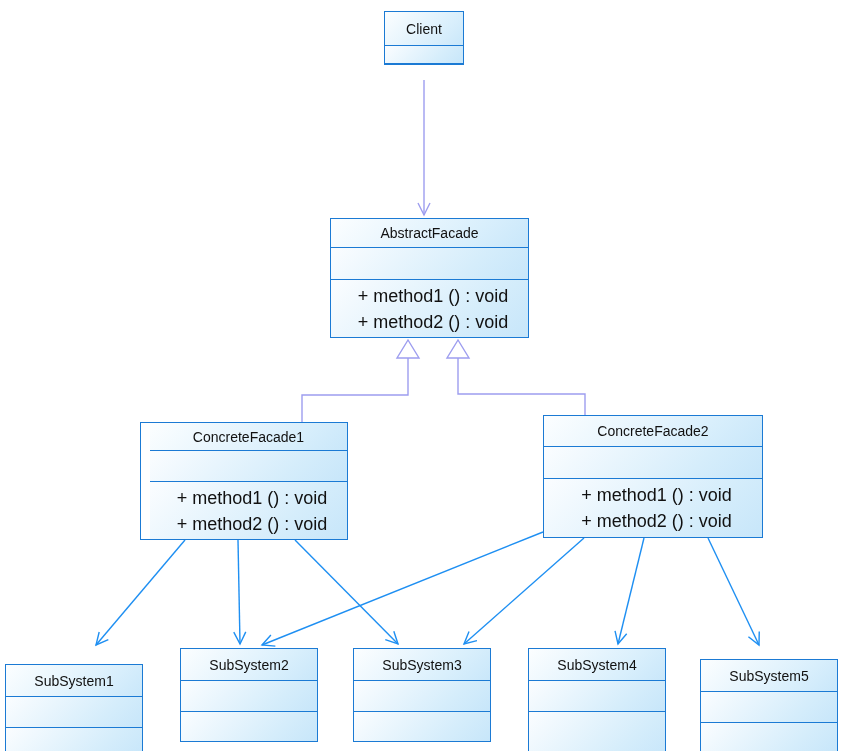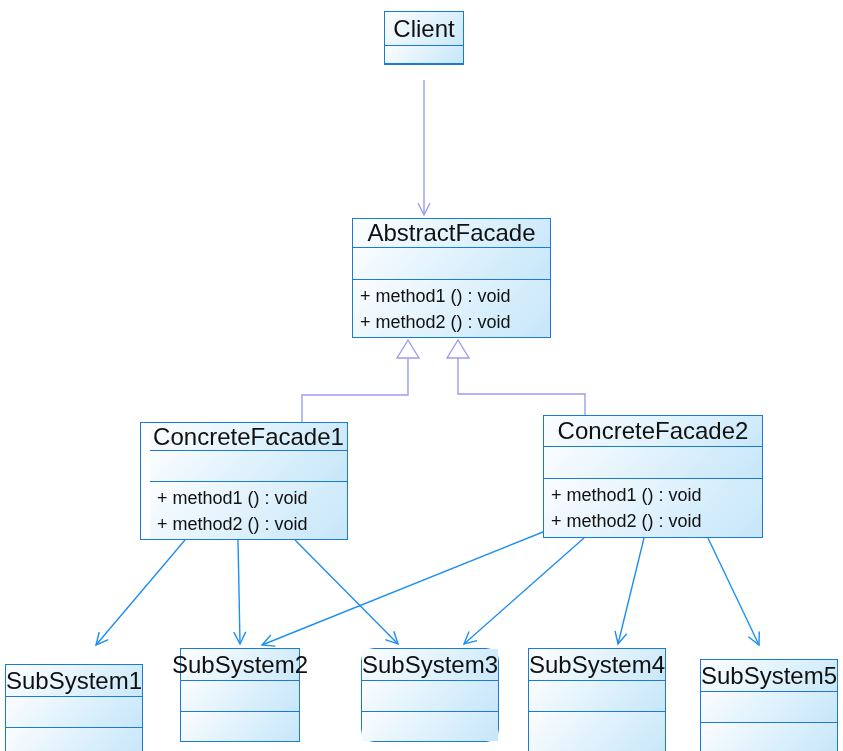--- a/index.html
+++ b/index.html
@@ -30,27 +30,28 @@
     border: 1px solid #1b7ad4;
     color: #111111;
     display: flex;
     flex-direction: column;
   }
   .uml-title {
     box-sizing: border-box;
     display: flex;
     align-items: center;
     justify-content: center;
-    font-size: 24px;
+    font-size: 14px;
     background: linear-gradient(135deg, #fcfeff 0%, #d9effc 70%, #c9e7fa 100%);
   }
   .uml-comp {
     box-sizing: border-box;
     border-top: 1px solid #1b7ad4;
     background: linear-gradient(135deg, #fbfdff 0%, #d5edfb 70%, #c7e6fa 100%);
+    text-align: center;
   }
   .uml-ops {
     padding-top: 3px;
   }
   .uml-method {
     font-size: 18px;
     line-height: 26px;
     padding-left: 7px;
     white-space: nowrap;
   }
@@ -91,21 +92,21 @@
     <line x1="644" y1="538" x2="618" y2="644" stroke="#1e8ff2" stroke-width="1.4" marker-end="url(#openBlue)"></line>
     <line x1="708" y1="538" x2="759" y2="645" stroke="#1e8ff2" stroke-width="1.4" marker-end="url(#openBlue)"></line>
   </svg>
 
   <div class="uml-class" style="left:384px; top:11px; width:80px;">
     <div class="uml-title" style="height:33px">Client</div>
     <div class="uml-comp" style="height:18px"></div>
     <div class="uml-comp" style="flex:1"></div>
   </div>
 
-  <div class="uml-class" style="left:330px; top:218px; width:199px; height:120px;margin-left:22px;">
+  <div class="uml-class" style="left:330px; top:218px; width:199px; height:120px;">
     <div class="uml-title" style="height:28px">AbstractFacade</div>
     <div class="uml-comp" style="height:32px"></div>
     <div class="uml-comp uml-ops" style="flex:1">
       <div class="uml-method">+ method1 () : void</div>
       <div class="uml-method">+ method2 () : void</div>
     </div>
   </div>
 
   <div class="uml-class" style="left:140px; top:422px; width:208px; height:118px;padding-left:9px;">
     <div class="uml-title" style="height:27px">ConcreteFacade1</div>
@@ -124,27 +125,27 @@
       <div class="uml-method">+ method2 () : void</div>
     </div>
   </div>
 
   <div class="uml-class" style="left:5px; top:648px; width:138px; height:94px;margin-top:16px;">
     <div class="uml-title" style="height:31px">SubSystem1</div>
     <div class="uml-comp" style="height:31px"></div>
     <div class="uml-comp" style="flex:1"></div>
   </div>
 
-  <div class="uml-class" style="left:180px; top:648px; width:120px; height:94px;">
+  <div class="uml-class" style="left:180px; top:648px; width:138px; height:94px;">
     <div class="uml-title" style="height:31px">SubSystem2</div>
     <div class="uml-comp" style="height:31px"></div>
     <div class="uml-comp" style="flex:1"></div>
   </div>
 
-  <div class="uml-class" style="left:361px; top:648px; width:138px; height:94px;border-radius:13px;">
+  <div class="uml-class" style="left:353px; top:648px; width:138px; height:94px;">
     <div class="uml-title" style="height:31px">SubSystem3</div>
     <div class="uml-comp" style="height:31px"></div>
     <div class="uml-comp" style="flex:1"></div>
   </div>
 
   <div class="uml-class" style="left:528px; top:648px; width:138px; height:112px;">
     <div class="uml-title" style="height:31px">SubSystem4</div>
     <div class="uml-comp" style="height:31px"></div>
     <div class="uml-comp" style="flex:1"></div>
   </div>

